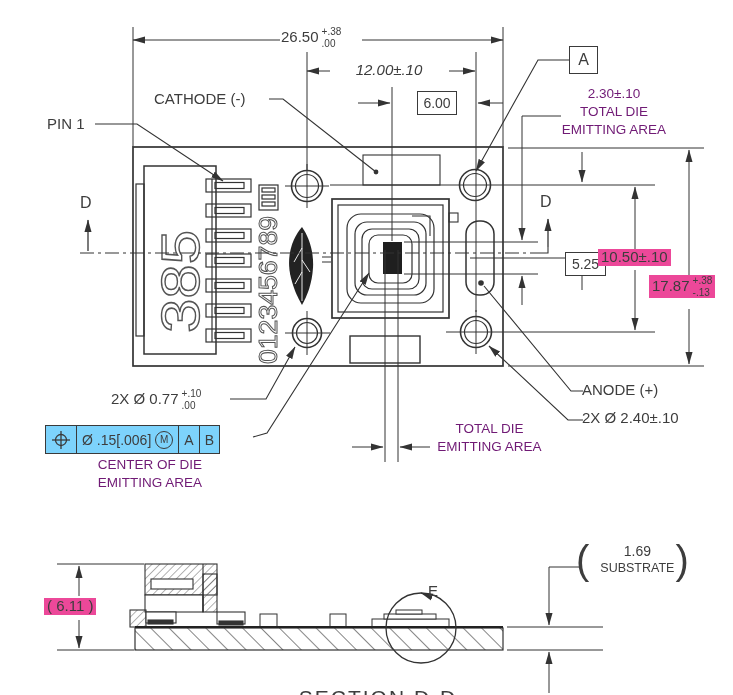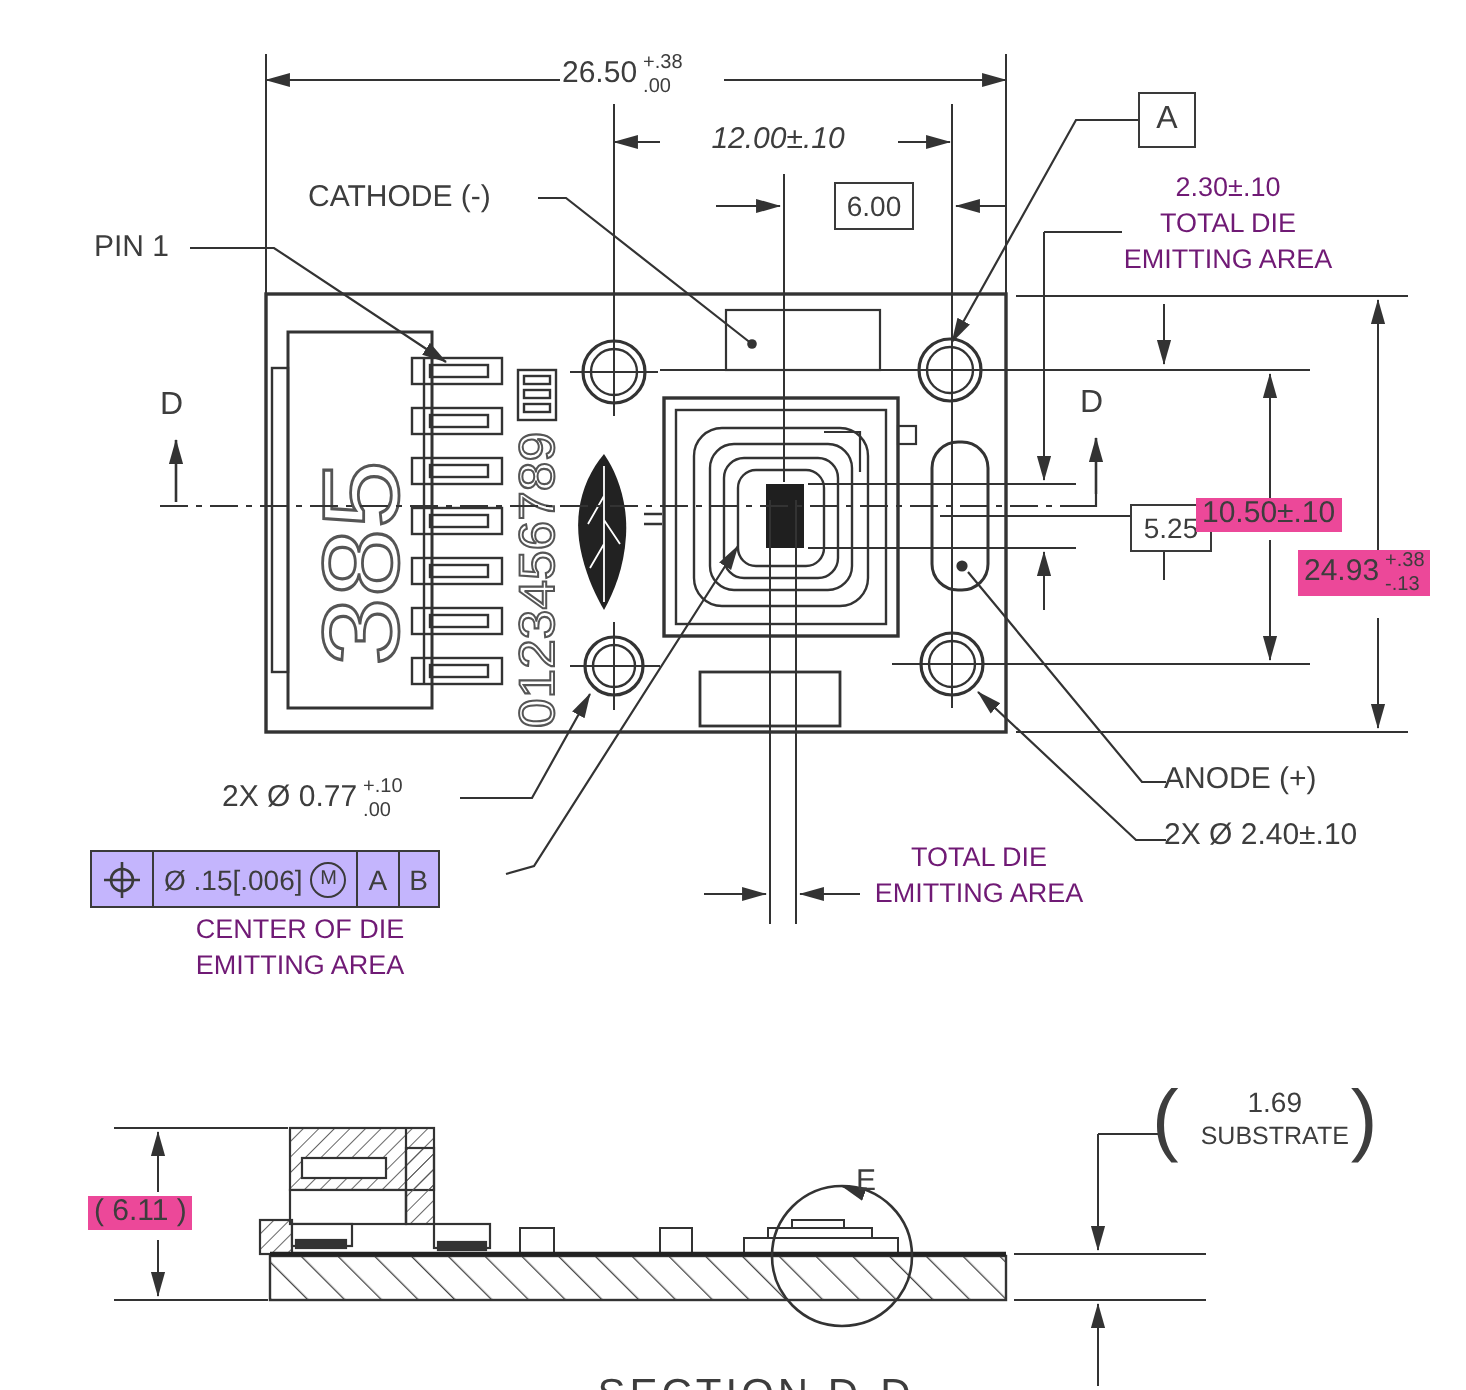--- a/index.html
+++ b/index.html
@@ -10,21 +10,21 @@
   .ctr{text-align:center;font-style:italic;}
   .bgw{background:#ec4899;padding:0 3px;}
   .dimflex{display:flex;align-items:center;gap:2px;}
   .tolstack{display:inline-flex;flex-direction:column;font-size:10px;line-height:1.15;
             color:#3d3d3d;justify-content:center;margin-left:1px;}
   .boxdim{position:absolute;border:1.3px solid #3a3a3a;display:flex;align-items:center;
           justify-content:center;font-size:14px;color:#3d3d3d;background:#fff;}
   .tblock{position:absolute;font-size:13.5px;line-height:1.32;color:#701a75;text-align:center;}
   
   #fcf{position:absolute;left:45px;top:425px;height:27px;display:flex;align-items:stretch;
-       border:1.4px solid #3a3a3a;background:#c4b5fd;font-size:14px;color:#3d3d3d;}
+       border:1.4px solid #3a3a3a;background:#7dd3fc;font-size:14px;color:#3d3d3d;}
   #fcf .cell{display:flex;align-items:center;justify-content:center;padding:0 5px;}
   #fcf .cell + .cell{border-left:1.3px solid #3a3a3a;}
   .circleM{display:inline-flex;align-items:center;justify-content:center;width:16px;height:16px;
            border:1.2px solid #3a3a3a;border-radius:50%;font-size:10px;margin-left:4px;}
   .paren{font-size:40px;font-weight:300;color:#3d3d3d;line-height:1;}
   #substrate-ref{position:absolute;left:576px;top:540px;display:flex;align-items:center;gap:1px;}
   #substrate-ref .mid{display:flex;flex-direction:column;align-items:center;line-height:1.25;margin-left:10px;}
   #substrate-ref .v{font-size:14px;}
   #substrate-ref .s{font-size:12.5px;}
   #section-title{position:absolute;left:278px;top:686px;width:200px;text-align:center;
@@ -257,21 +257,21 @@
   <div>2.30±.10</div>
   <div>TOTAL DIE</div>
   <div>EMITTING AREA</div>
 </div>
 
 <div class="boxdim" style="left:565px;top:212px;width:39px;height:22px;margin-top:40px;">5.25</div>
 
 <div class="lbl bgw" style="left:598px;top:249px;">10.50±.10</div>
 
 <div class="lbl dimflex bgw" style="left:649px;top:275px;">
-  <span>24.93</span>
+  <span>17.87</span>
   <span class="tolstack">
     <span>+.38</span>
     <span>-.13</span>
   </span>
 </div>
 
 <div class="lbl" style="left:582px;top:382px;">ANODE (+)</div>
 
 <div class="lbl" style="left:582px;top:410px;">2X Ø 2.40±.10</div>
 

